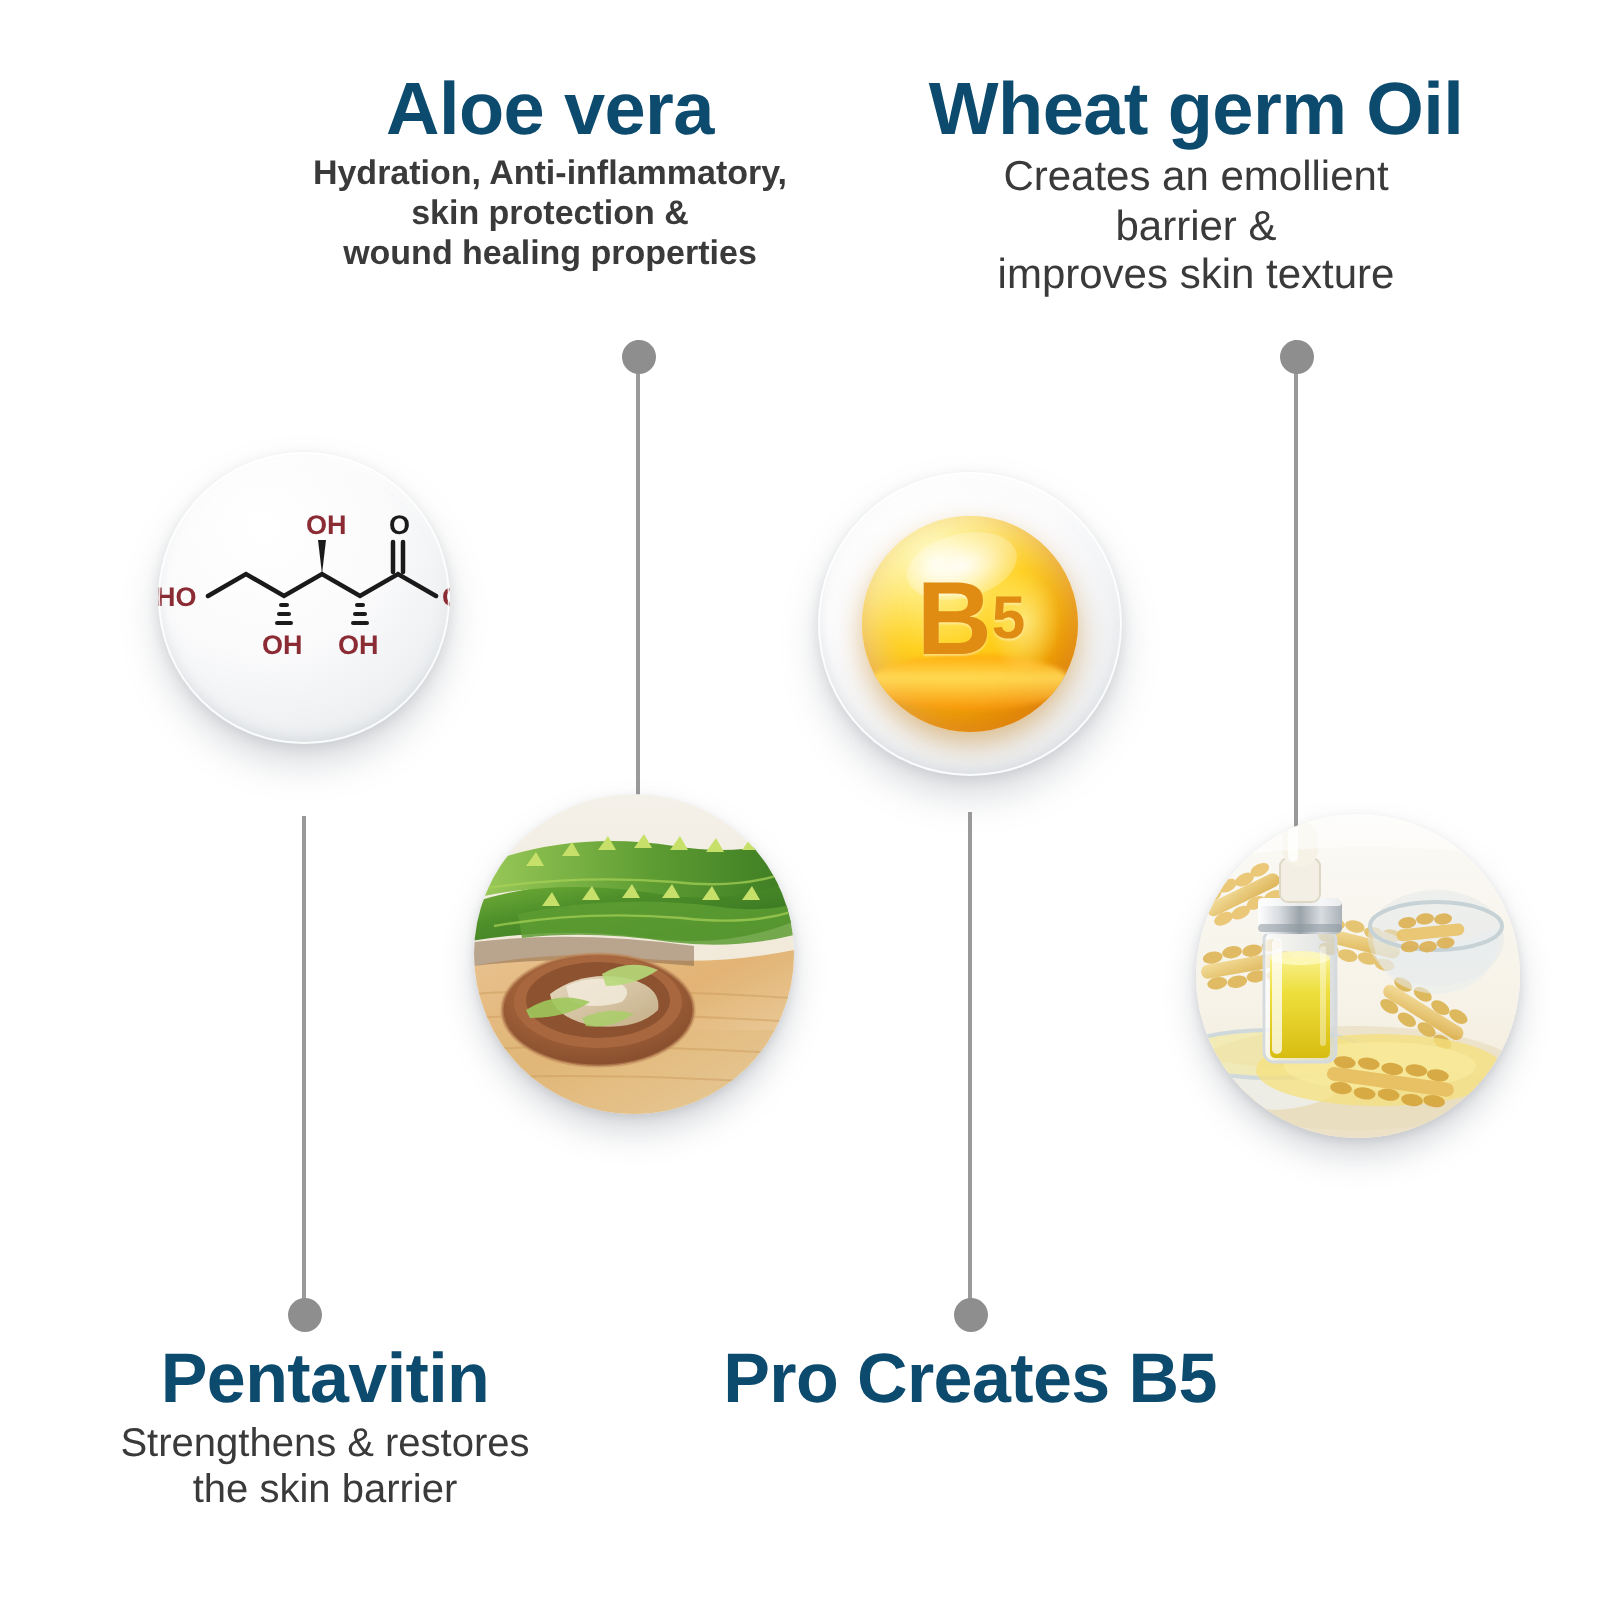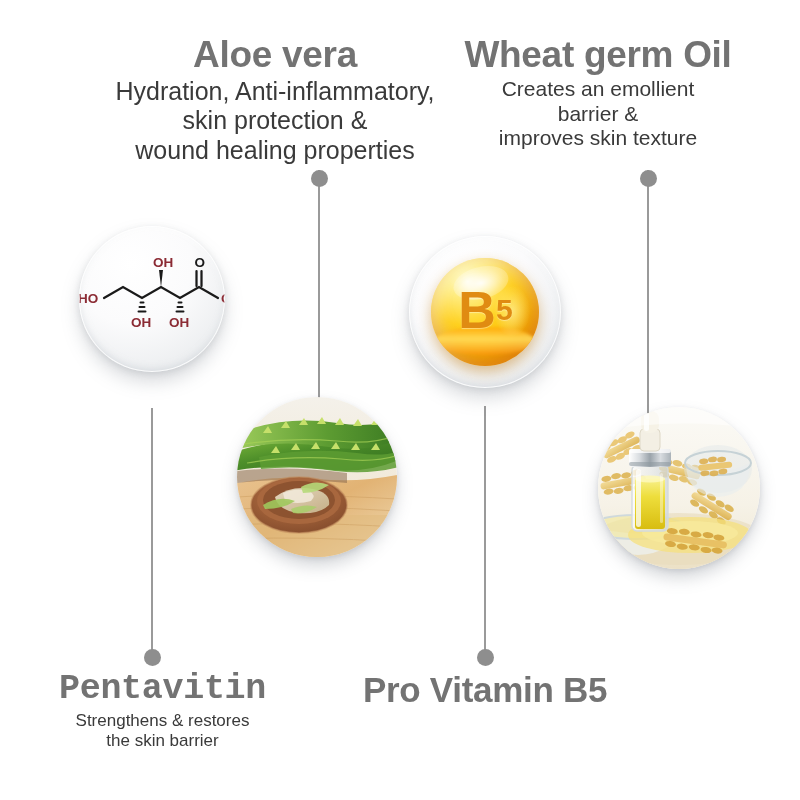--- a/index.html
+++ b/index.html
@@ -9,44 +9,44 @@
     font-family:"Liberation Sans", sans-serif;
     overflow:hidden;
     position:relative;
     -webkit-font-smoothing:antialiased;
   }
   .stage{position:absolute;inset:0;}
 
   
   .txtblock{position:absolute;text-align:center;}
   .txtblock .title{
-    color:#737373;
+    color:#0c4a6e;
     font-weight:bold;
     line-height:1.02;
     white-space:nowrap;
     letter-spacing:-0.3px;
   }
   .txtblock .desc{
     color:#3a3a3a;
     line-height:1.18;
     margin-top:3px;
     white-space:pre-line;
   }
 
   #tb-aloe{left:95px;top:36px;width:360px;}
   #tb-aloe .title{font-size:37px;}
-  #tb-aloe .desc{font-size:25px;}
+  #tb-aloe .desc{font-size:17px;font-weight:bold;}
 
   #tb-wheat{left:428px;top:36px;width:340px;}
   #tb-wheat .title{font-size:37px;}
   #tb-wheat .desc{font-size:21px;text-align:center;}
 
   #tb-penta{left:20px;top:672px;width:285px;}
-  #tb-penta .title{font-size:35px;font-family:Liberation Mono, monospace;}
-  #tb-penta .desc{font-size:17px;}
+  #tb-penta .title{font-size:35px;}
+  #tb-penta .desc{font-size:20px;}
 
   #tb-prob5{left:325px;top:672px;width:320px;}
   #tb-prob5 .title{font-size:35px;}
   #tb-prob5 .desc{font-size:20px;}
 
   
   .connector{position:absolute;}
   .conn-line{
     position:absolute;
     width:2px;
@@ -153,21 +153,21 @@
 improves skin texture</div>
   </div>
 
   <div class="txtblock" id="tb-penta">
     <div class="title">Pentavitin</div>
     <div class="desc">Strengthens &amp; restores
 the skin barrier</div>
   </div>
 
   <div class="txtblock" id="tb-prob5">
-    <div class="title">Pro Vitamin B5</div>
+    <div class="title">Pro Creates B5</div>
   </div>
 
   <div class="connector" style="left:318px;top:170px;height:232px;">
     <div class="conn-line" style="height:232px;"></div>
     <div class="conn-dot" style="top:0px;"></div>
   </div>
 
   <div class="connector" style="left:647px;top:170px;height:245px;">
     <div class="conn-line" style="height:245px;"></div>
     <div class="conn-dot" style="top:0px;"></div>

